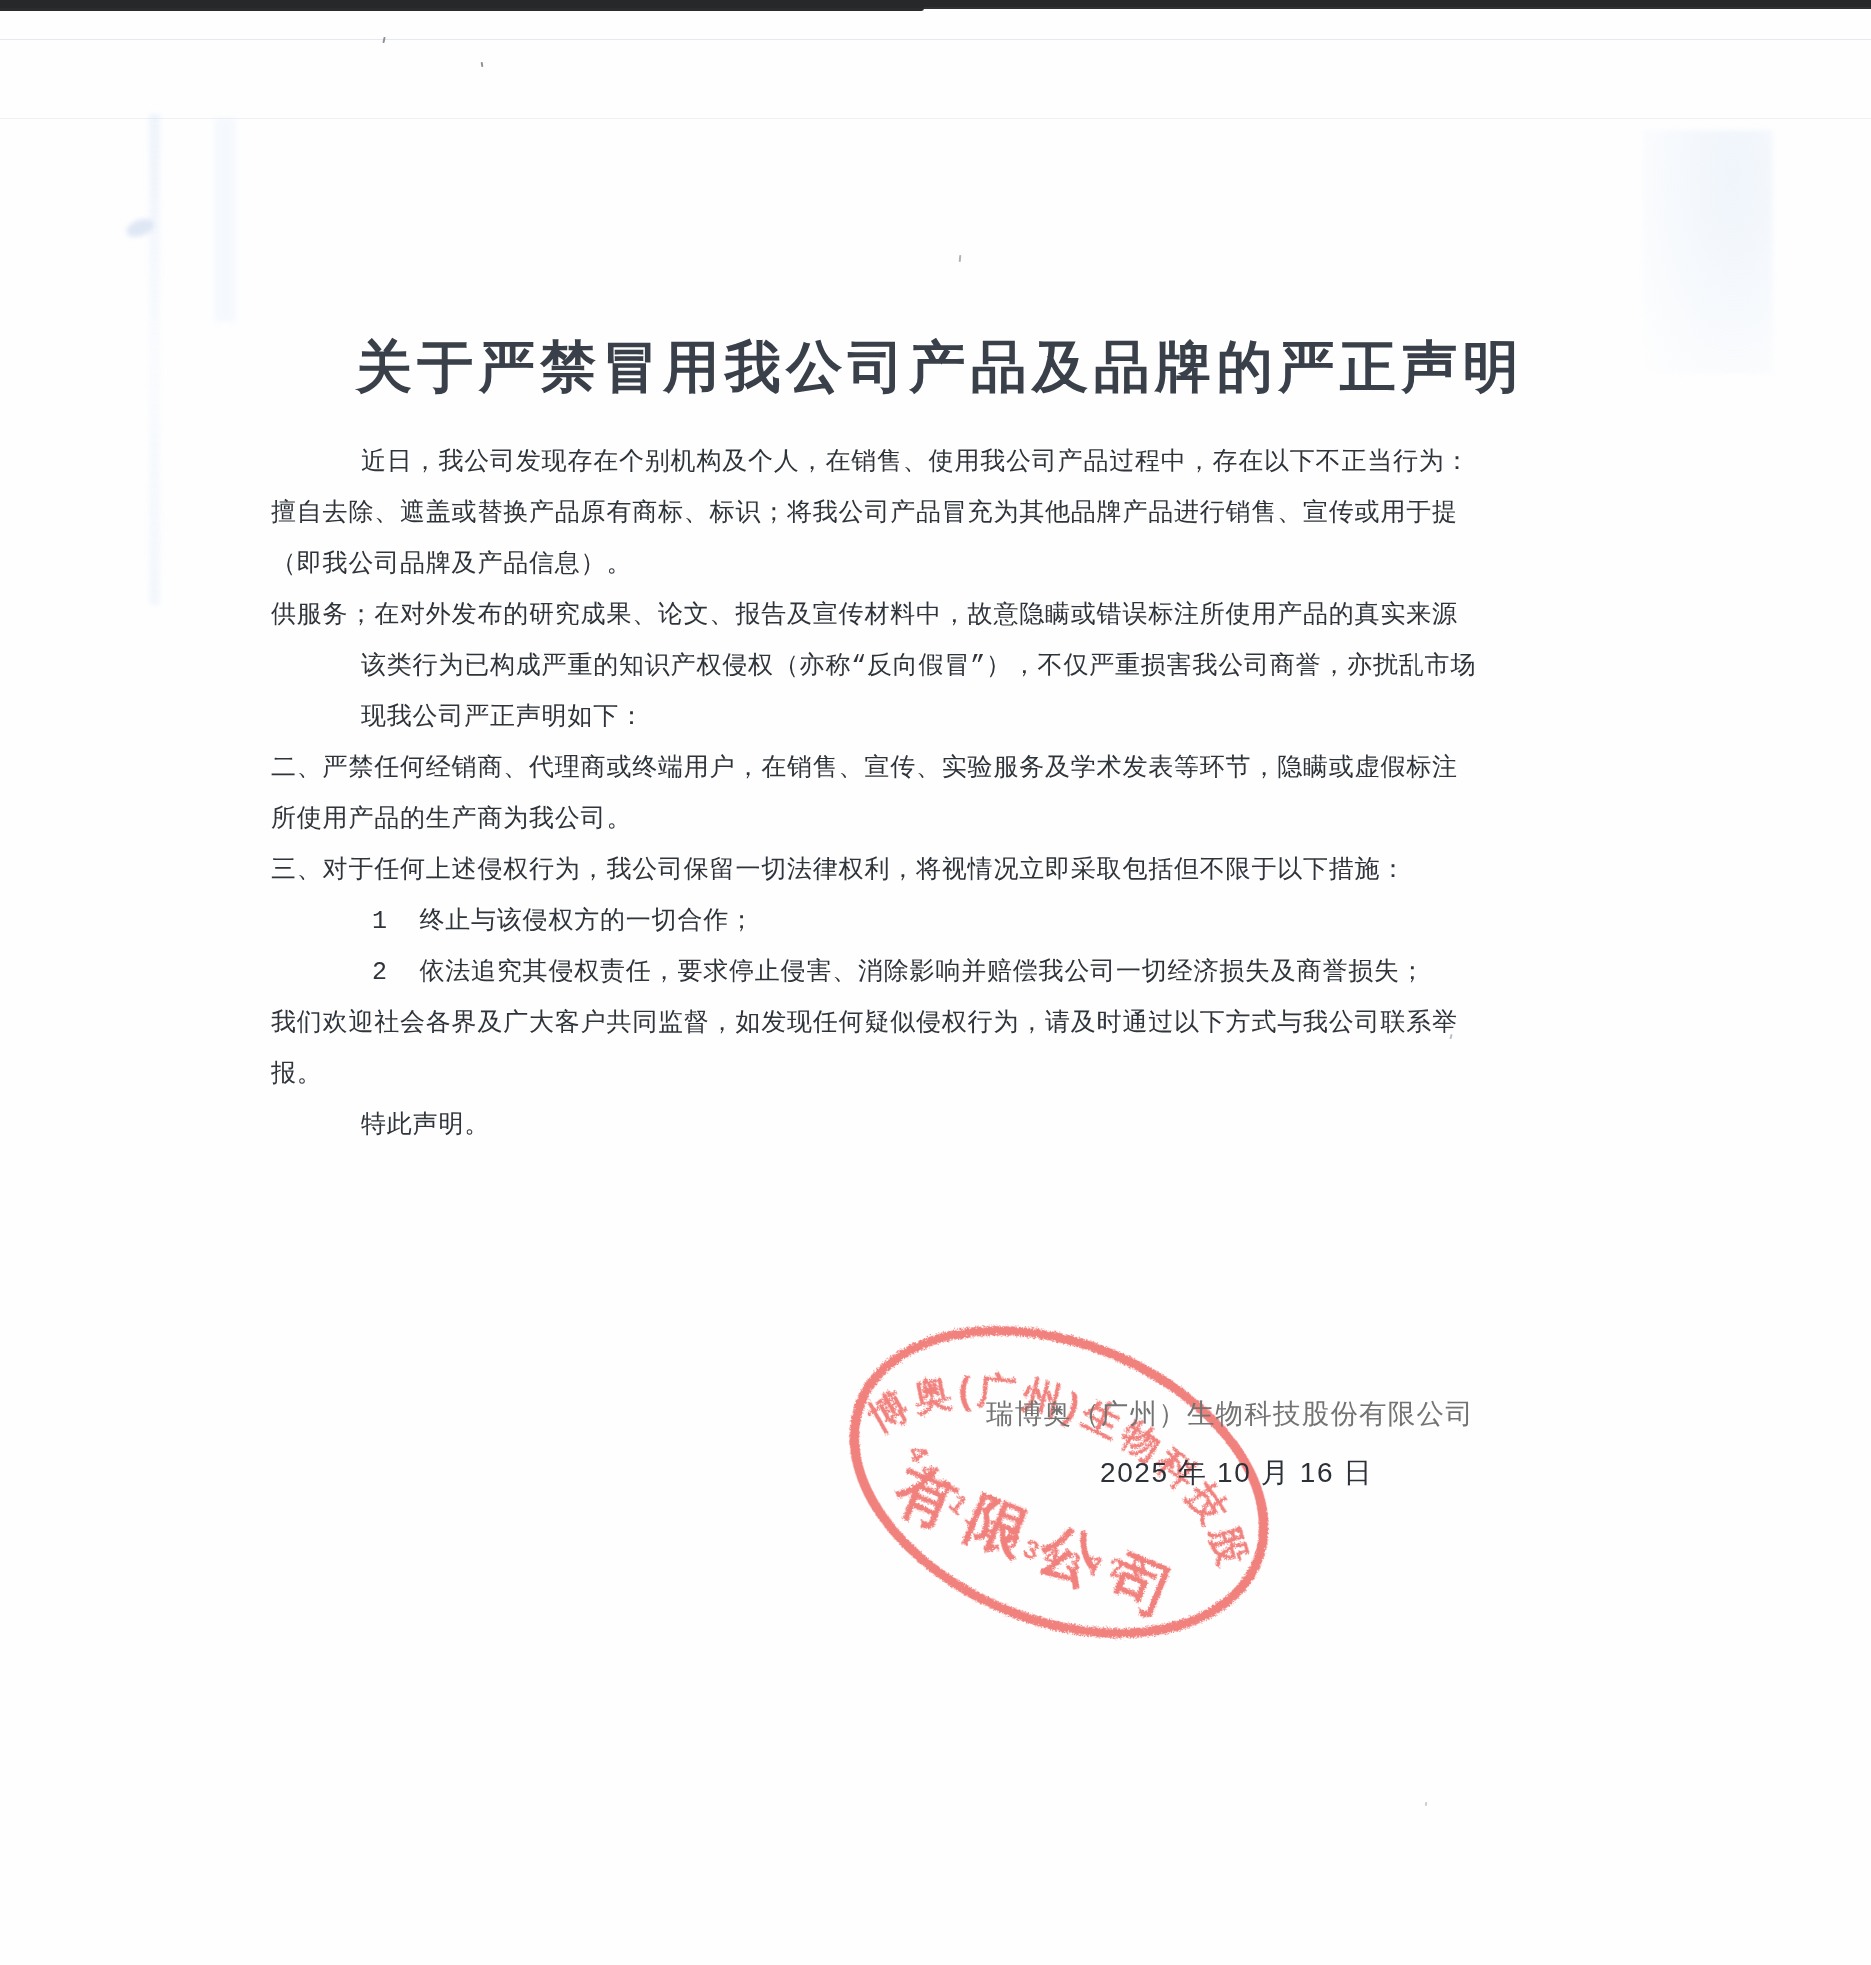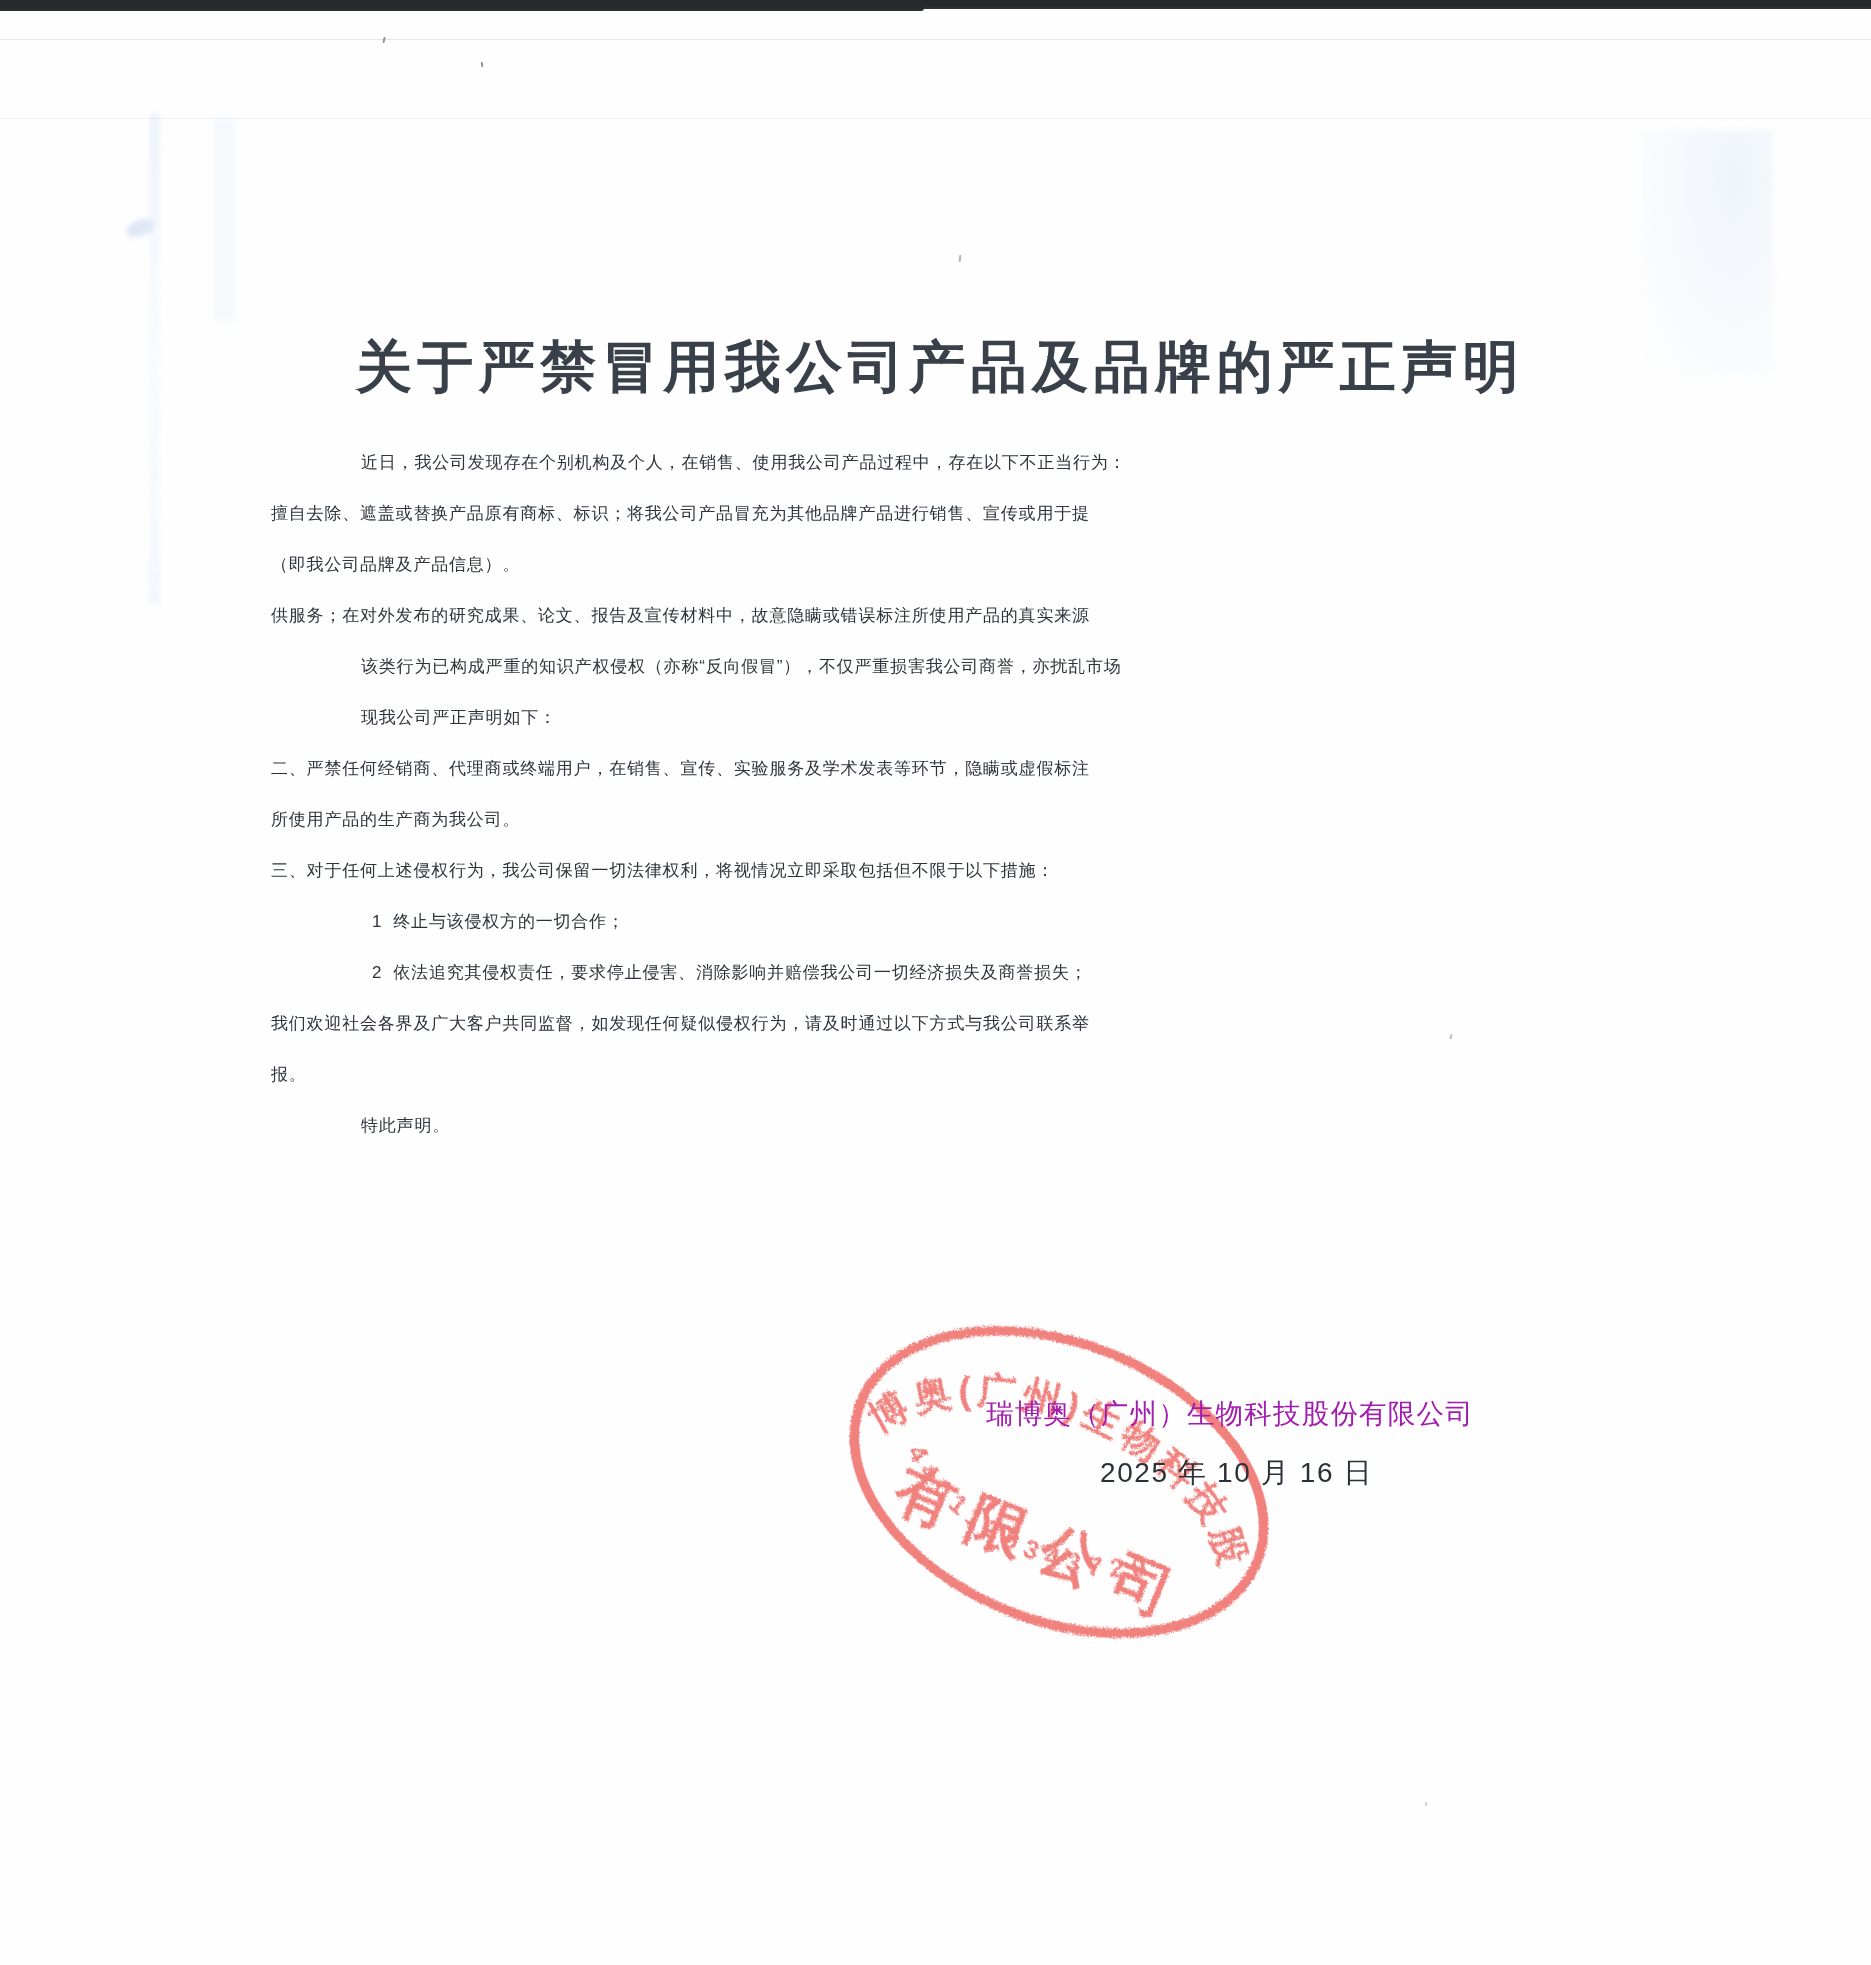--- a/index.html
+++ b/index.html
@@ -64,33 +64,34 @@
     font-size: 56px; line-height: 59px; font-weight: bold;
     letter-spacing: 5.5px;
     color: #3a4049;
     white-space: pre;
   }
   .body-block {
     position: absolute; left: 271px; top: 437px; width: 1368px;
   }
   .ln {
     height: 51px; line-height: 51px;
-    font-size: 17px; letter-spacing: 0.8px;
+    font-size: 25px; letter-spacing: 0.8px;
     color: #2f343b;
     white-space: pre;
+    font-family: Liberation Mono, monospace;
   }
   .ind2 { text-indent: 90px; }
   .ind4 { text-indent: 101px; }
 
   .seal-svg { position: absolute; left: 764px; top: 1244px; width: 590px; height: 476px; }
 
   .sig-company {
     position: absolute; left: 986px; top: 1396px;
     font-size: 27.5px; line-height: 36px; letter-spacing: 1.2px;
-    color: #a21caf; white-space: pre;
+    color: #737373; white-space: pre;
   }
   .sig-date {
     position: absolute; left: 1100px; top: 1454px;
     font-size: 28px; line-height: 38px; letter-spacing: 1.6px;
     color: #2c3138; white-space: pre; text-align: center;
   }
 </style>
 </head>
 <body>
 

